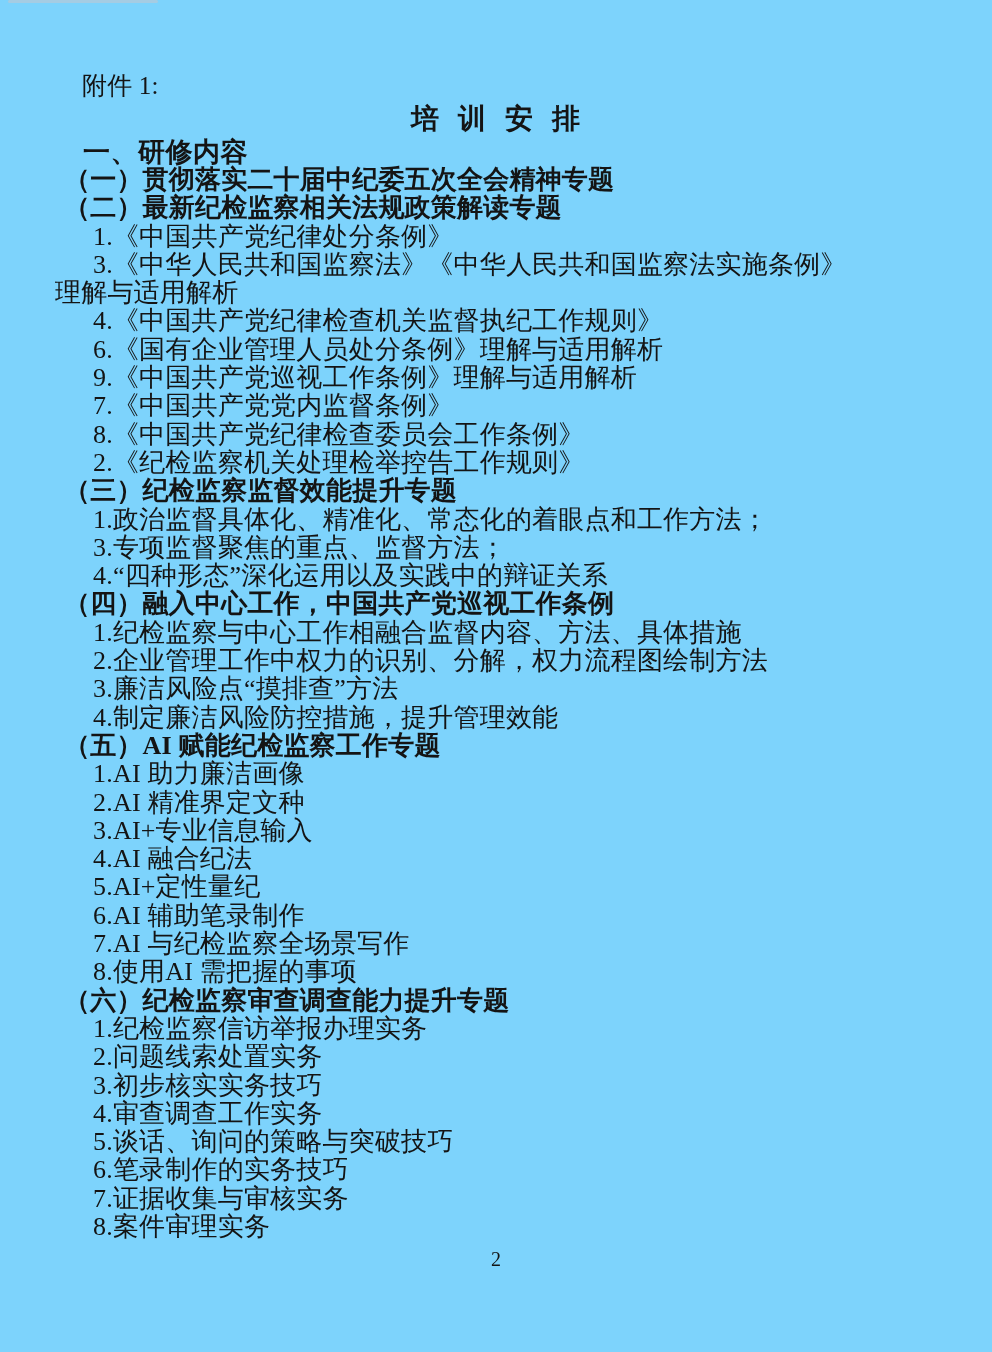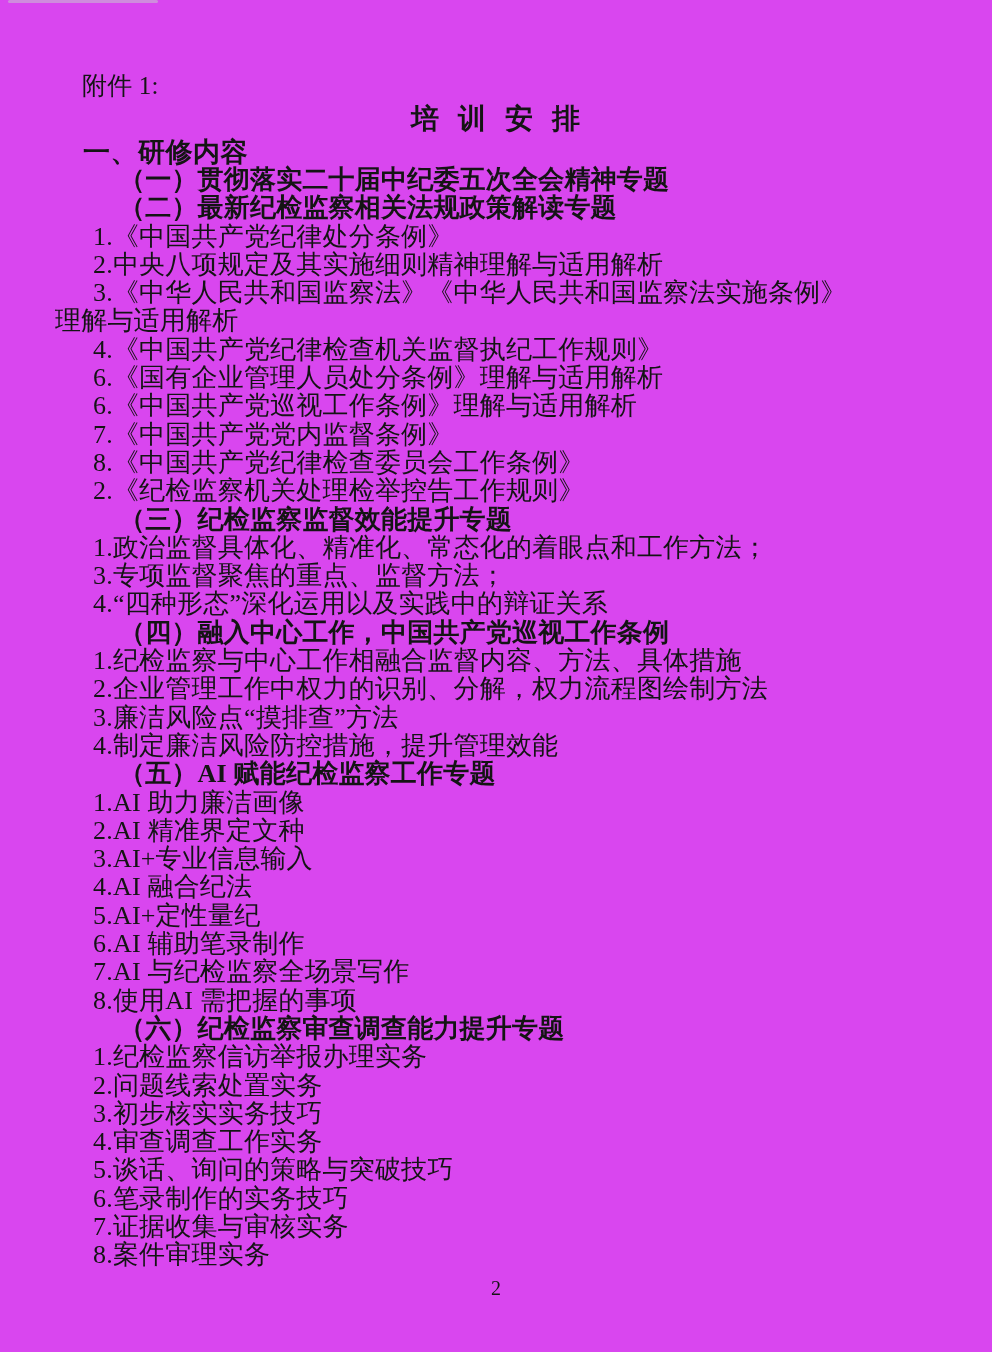--- a/index.html
+++ b/index.html
@@ -6,21 +6,21 @@
     margin: 0;
     padding: 0;
     background: #ffffff;
   }
   .page {
     position: relative;
     width: 992px;
     height: 1352px;
     box-sizing: border-box;
     padding-top: 72px;
-    background: #d946ef;
+    background: #7dd3fc;
     overflow: hidden;
     font-family: "Liberation Serif", "DejaVu Serif", serif;
     color: #141414;
   }
   .scan-artifact {
     position: absolute;
     top: 0;
     left: 8px;
     width: 150px;
     height: 3px;
@@ -49,21 +49,21 @@
     letter-spacing: 1px;
   }
   .h1 {
     margin-left: 83px;
     font-weight: 700;
     font-size: 27px;
     line-height: 28px;
     letter-spacing: 0.5px;
   }
   .h2 {
-    margin-left: 119px;
+    margin-left: 64px;
     font-weight: 700;
   }
   .item {
     margin-left: 93px;
   }
   .cont {
     margin-left: 55px;
   }
   .pagenum {
     margin-top: 6px;
@@ -79,26 +79,25 @@
   <div class="scan-artifact"></div>
 
   <div class="ln attachment">附件 1:</div>
   <h1 class="ln doc-title">培 训 安 排</h1>
   <div class="ln h1">一、研修内容</div>
 
   <div class="ln h2">（一）贯彻落实二十届中纪委五次全会精神专题</div>
 
   <div class="ln h2">（二）最新纪检监察相关法规政策解读专题</div>
   <div class="ln item">1.《中国共产党纪律处分条例》</div>
-  <div class="ln item">2.中央八项规定及其实施细则精神理解与适用解析</div>
   <div class="ln item">3.《中华人民共和国监察法》《中华人民共和国监察法实施条例》</div>
   <div class="ln cont">理解与适用解析</div>
   <div class="ln item">4.《中国共产党纪律检查机关监督执纪工作规则》</div>
   <div class="ln item">6.《国有企业管理人员处分条例》理解与适用解析</div>
-  <div class="ln item">6.《中国共产党巡视工作条例》理解与适用解析</div>
+  <div class="ln item">9.《中国共产党巡视工作条例》理解与适用解析</div>
   <div class="ln item">7.《中国共产党党内监督条例》</div>
   <div class="ln item">8.《中国共产党纪律检查委员会工作条例》</div>
   <div class="ln item">2.《纪检监察机关处理检举控告工作规则》</div>
 
   <div class="ln h2">（三）纪检监察监督效能提升专题</div>
   <div class="ln item">1.政治监督具体化、精准化、常态化的着眼点和工作方法；</div>
   <div class="ln item">3.专项监督聚焦的重点、监督方法；</div>
   <div class="ln item">4.“四种形态”深化运用以及实践中的辩证关系</div>
 
   <div class="ln h2">（四）融入中心工作，中国共产党巡视工作条例</div>

